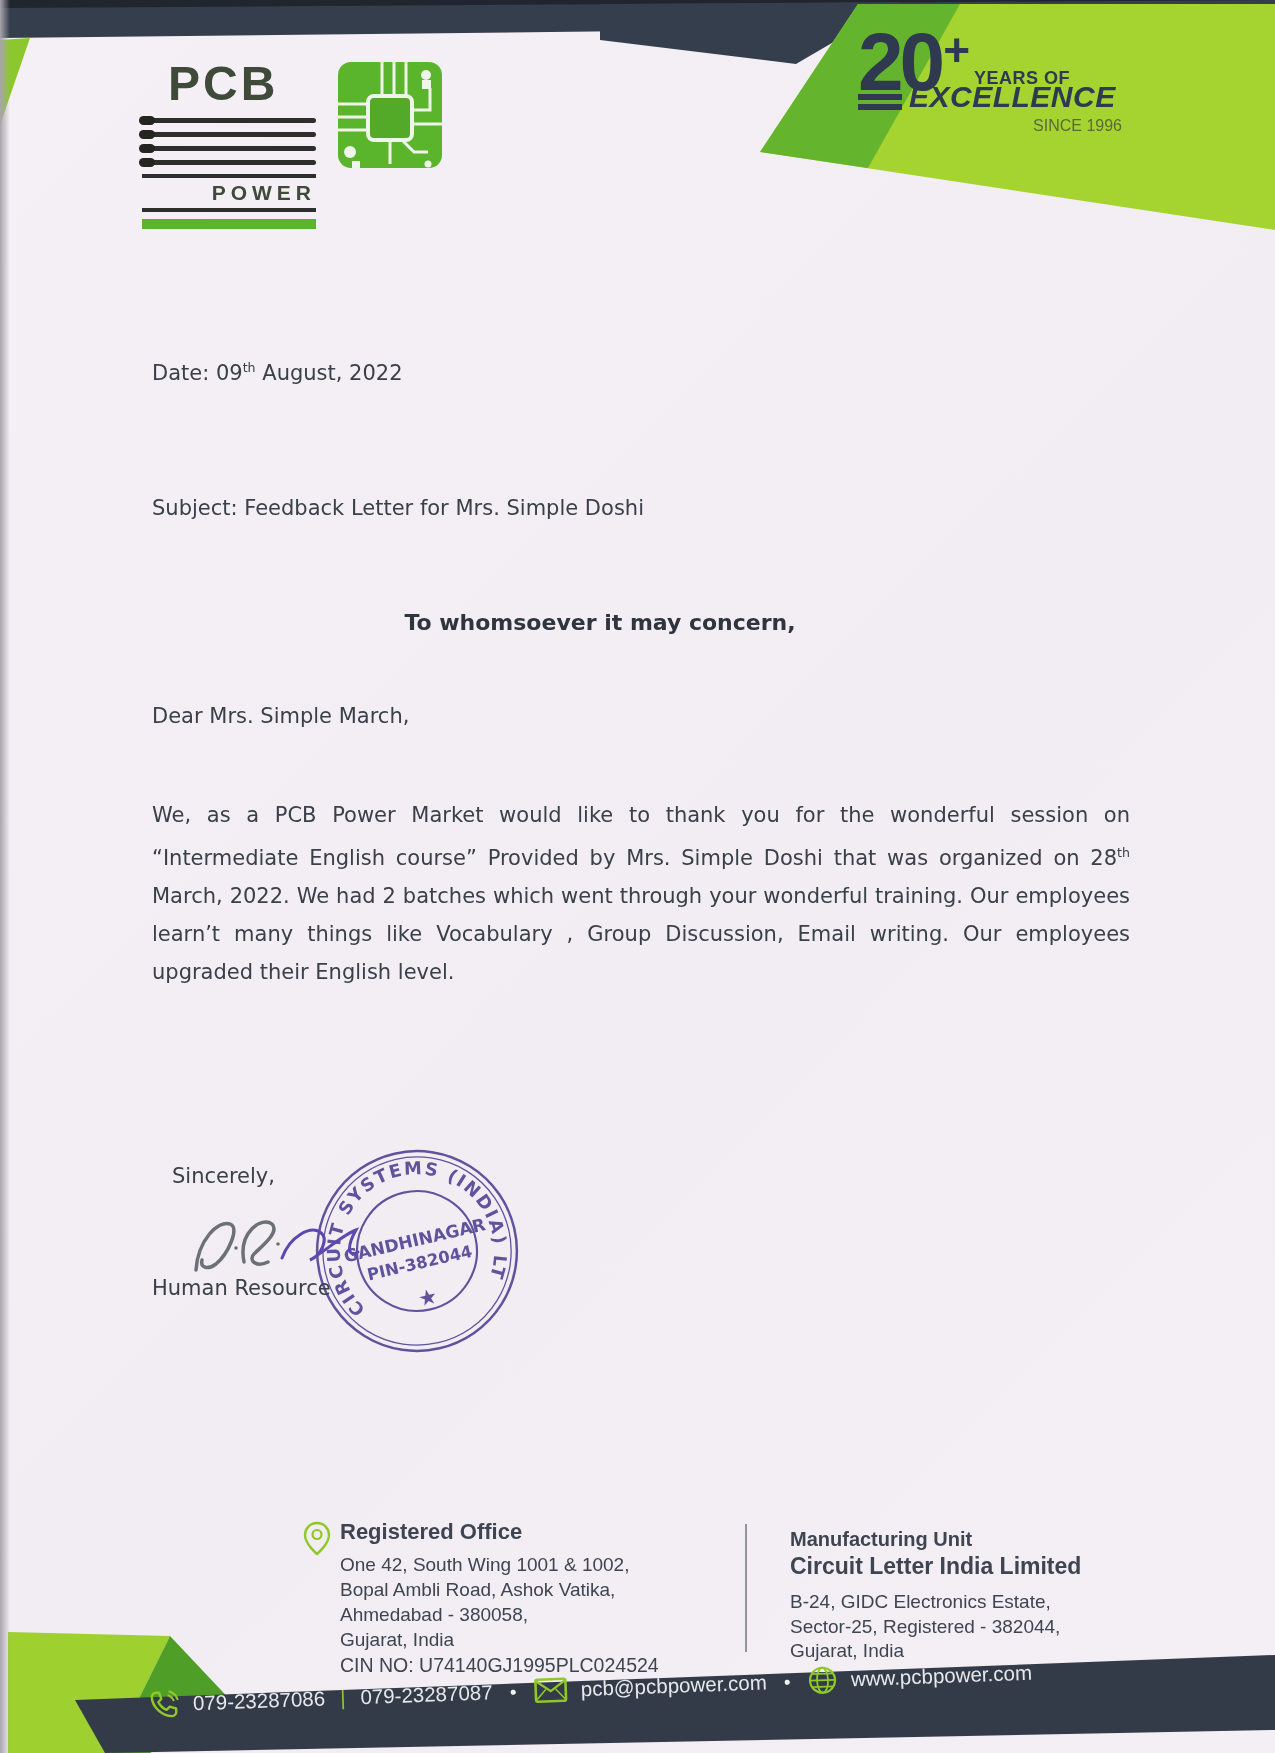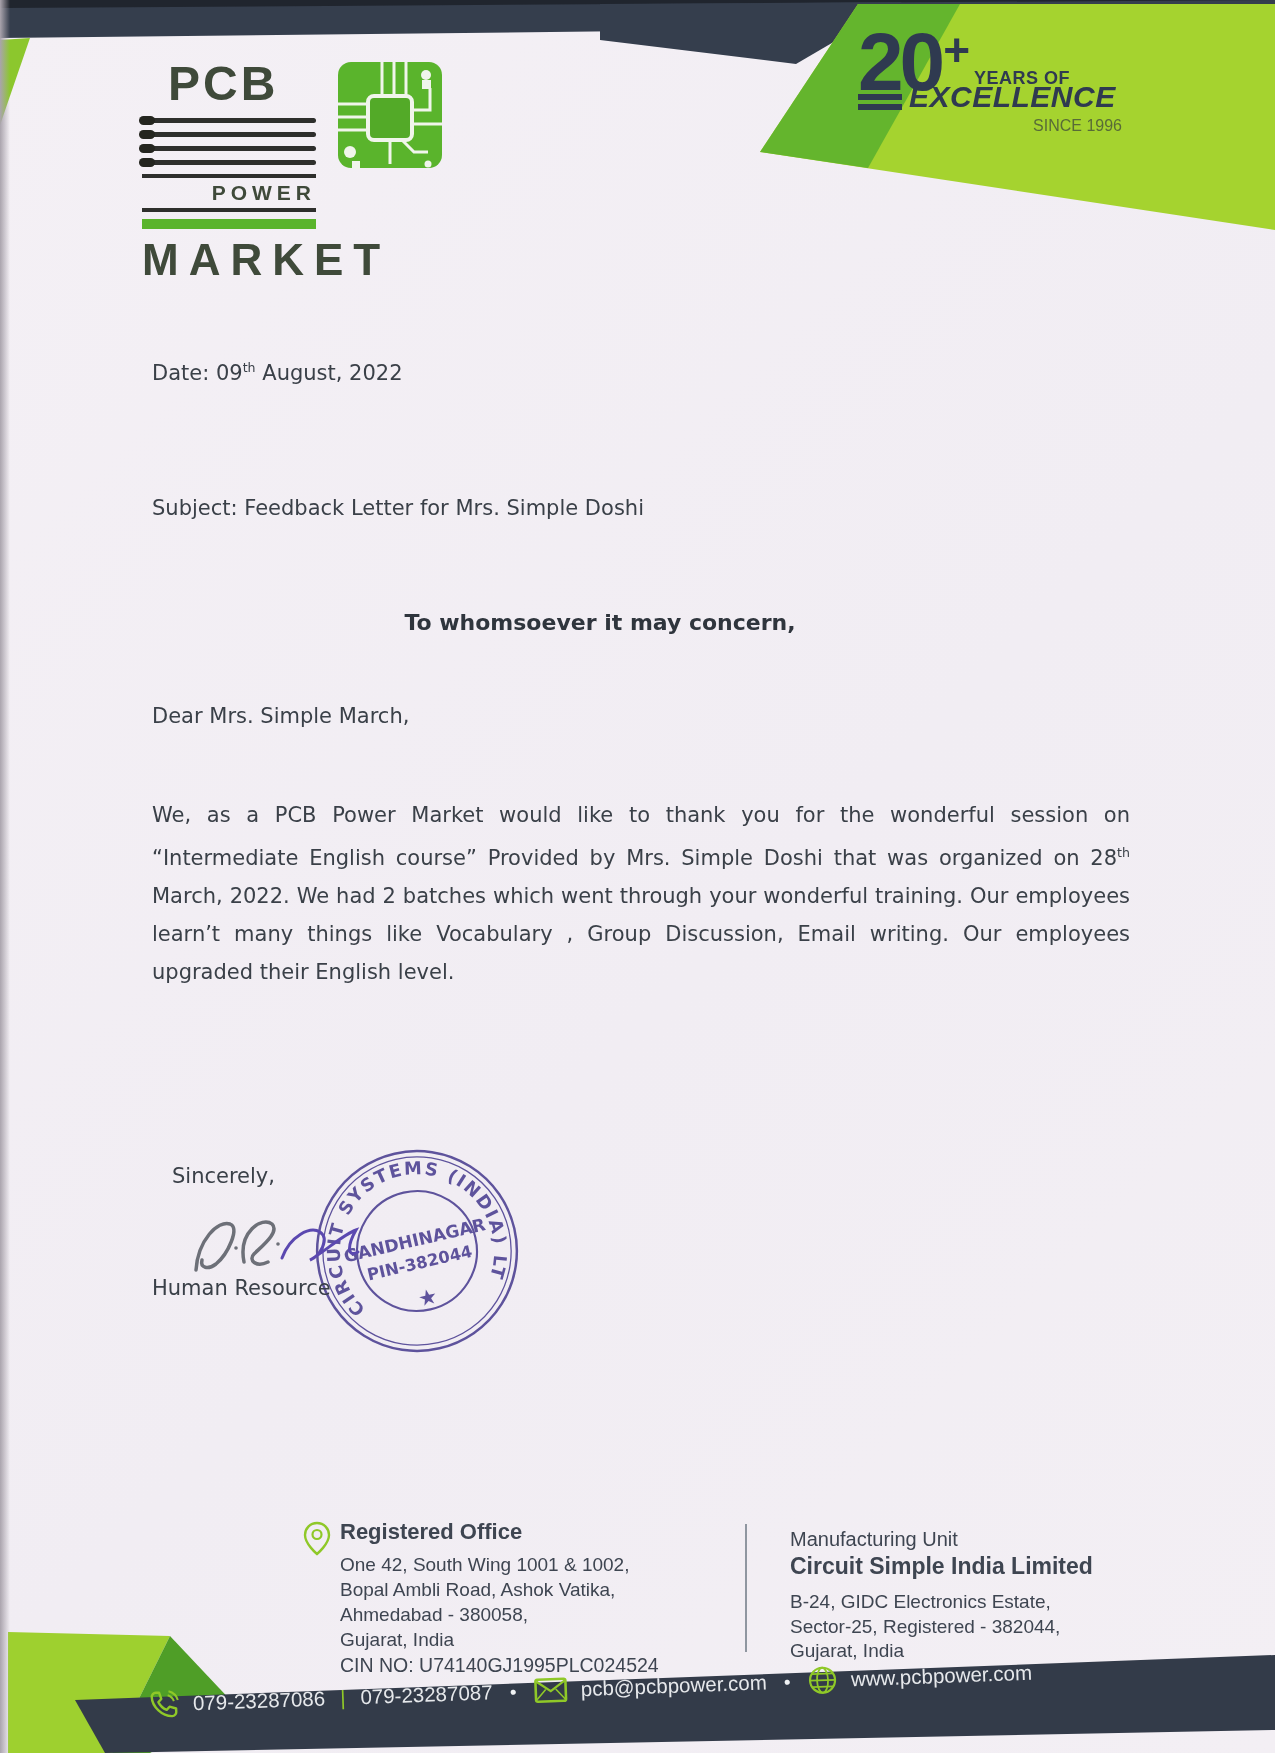--- a/index.html
+++ b/index.html
@@ -60,21 +60,21 @@
     transform:rotate(-13deg); opacity:0.88; z-index:3; }
   .sig { position:absolute; left:178px; top:1192px; z-index:4; }
 
   
   .ftr { position:absolute; color:#3e4551; font-family:"Liberation Sans", sans-serif; z-index:2; }
   .pin-wrap { left:303px; top:1523px; }
   .reg-title { left:340px; top:1519px; font-size:22px; font-weight:bold; }
   .reg-lines { left:340px; top:1552px; font-size:19px; line-height:25px; }
   .reg-cin { left:340px; top:1654px; font-size:19.5px; }
   .col-divider { position:absolute; left:745px; top:1524px; width:2px; height:128px; background:#8f96a0; z-index:2; }
-  .mfg-title { left:790px; top:1528px; font-size:20px; font-weight:normal; }
+  .mfg-title { left:790px; top:1528px; font-size:20px; font-weight:bold; }
   .mfg-company { left:790px; top:1553px; font-size:23px; font-weight:bold; }
   .mfg-lines { left:790px; top:1590px; font-size:19px; line-height:24.5px; }
 
   
   .contact-row { position:absolute; left:148px; top:1684px; width:1060px; height:42px; z-index:3;
     display:flex; align-items:center; gap:13px; transform:rotate(-2.1deg); transform-origin:left center;
     color:#e6e8eb; font-size:20.5px; font-family:"Liberation Sans", sans-serif; }
   .c-sep { color:#8fc828; margin:0 2px; }
   .c-dot { font-size:12px; color:#f0f2f4; margin:0 4px; }
   .cicon { flex:0 0 auto; }
@@ -139,21 +139,20 @@
         <rect x="46" y="36" width="44" height="44" rx="6" fill="#53aa28" stroke="#f0f5eb" stroke-width="4"></rect>
         <g fill="#f0f5eb">
           <circle cx="104" cy="15" r="5"></circle>
             <circle cx="28" cy="92" r="6"></circle>
             <circle cx="106" cy="104" r="3.5"></circle>
           <rect x="100" y="20" width="9" height="9"></rect>
             <rect x="30" y="101" width="8" height="8"></rect>
         </g>
       </svg>
     </div>
-    <div class="market-txt">MARKET</div>
   </div>
 
   <div class="ltxt date-line"><span>Date: 09</span><sup class="sup">th</sup><span> August, 2022</span></div>
 
   <div class="ltxt subject-line">Subject: Feedback Letter for Mrs. Simple Doshi</div>
 
   <div class="ltxt salutation">To whomsoever it may concern,</div>
 
   <div class="ltxt greeting">Dear Mrs. Simple March,</div>
 
@@ -202,21 +201,21 @@
     <div>One 42, South Wing 1001 &amp; 1002,</div>
     <div>Bopal Ambli Road, Ashok Vatika,</div>
     <div>Ahmedabad - 380058,</div>
     <div>Gujarat, India</div>
   </div>
   <div class="ftr reg-cin" style="position:absolute">CIN NO: U74140GJ1995PLC024524</div>
 
   <div class="col-divider"></div>
 
   <div class="ftr mfg-title" style="position:absolute">Manufacturing Unit</div>
-  <div class="ftr mfg-company" style="position:absolute">Circuit Simple India Limited</div>
+  <div class="ftr mfg-company" style="position:absolute">Circuit Letter India Limited</div>
   <div class="ftr mfg-lines" style="position:absolute">
     <div>B-24, GIDC Electronics Estate,</div>
     <div>Sector-25, Registered - 382044,</div>
     <div>Gujarat, India</div>
   </div>
 
   <svg class="deco" style="top:1600px" width="1275" height="153" viewBox="0 0 1275 153">
     <polygon points="8,32 170,36 112,153 8,153" fill="#9ed02f"></polygon>
     <polygon points="170,36 236,106 150,153 112,153" fill="#4f9e27"></polygon>
     <polygon points="75,100 1275,55 1275,130 105,153" fill="#333b49"></polygon>

